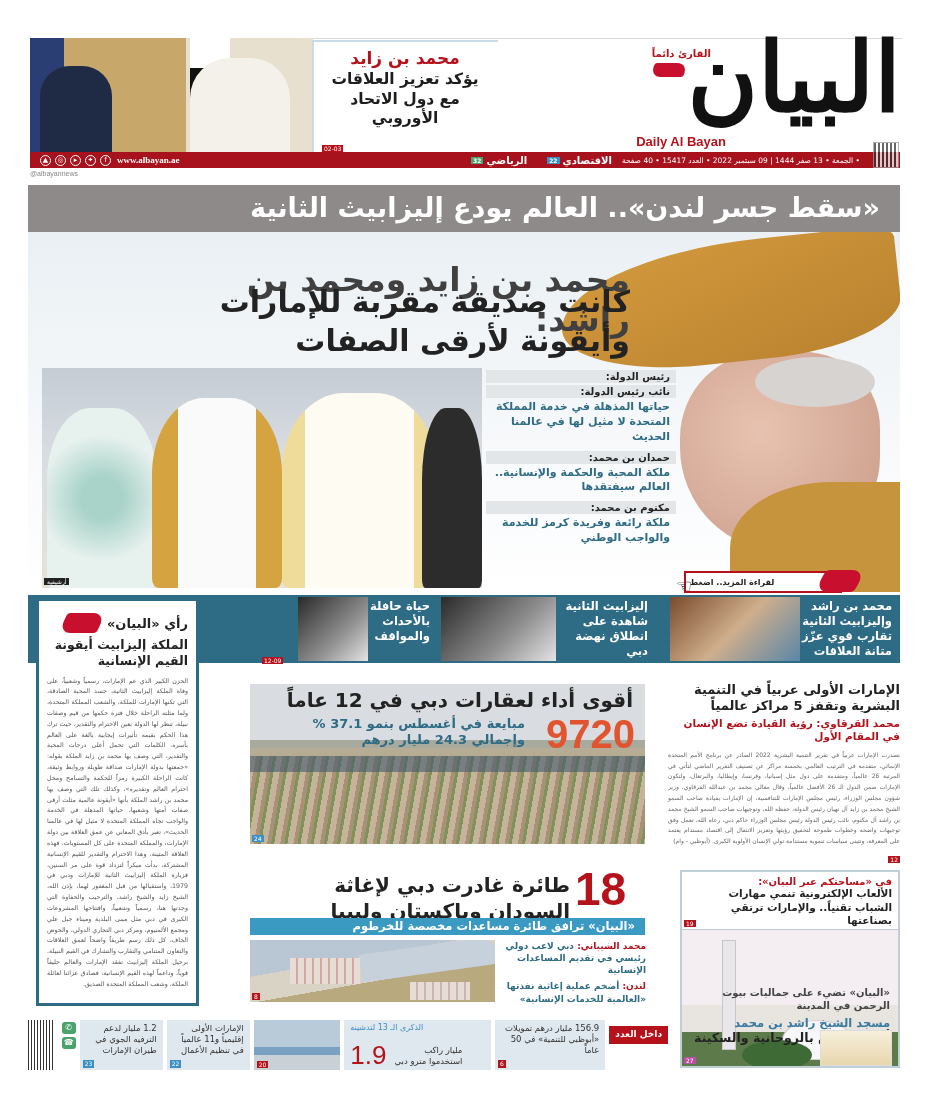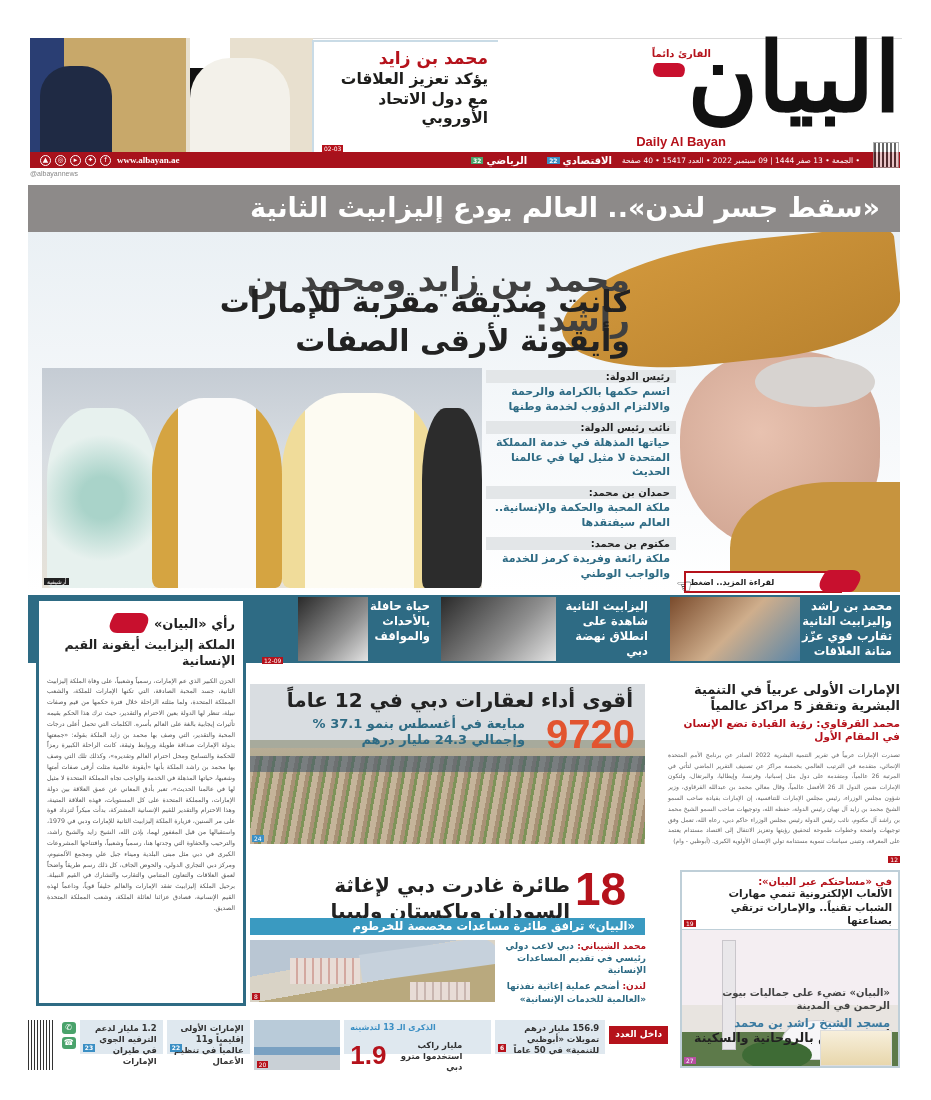--- a/index.html
+++ b/index.html
@@ -10,21 +10,21 @@
 
   
   #masthead-line { left: 312px; top: 38px; width: 590px; height: 1px; background: #d9d9d9; }
   #logo { right: 30px; top: 38px; width: 390px; height: 115px; }
   #logo-arabic { position: absolute; right: 0; top: -8px; font-family: "DejaVu Serif", serif; font-size: 96px; font-weight: bold; color: #111; line-height: 1; letter-spacing: -4px; }
   #logo-tagline { position: absolute; right: 190px; top: 10px; font-size: 10px; font-weight: bold; color: #b5121b; }
   #logo-english { position: absolute; right: 175px; top: 96px; font-size: 13px; font-weight: bold; color: #b5121b; font-family: "Liberation Sans", sans-serif; direction: ltr; }
   #logo-swoosh { position: absolute; right: 215px; top: 25px; width: 34px; height: 14px; background: #c8102e; border-radius: 2px 12px 2px 12px; transform: skewX(-25deg); }
   #qr-code { right: 32px; top: 142px; width: 26px; height: 26px; background: repeating-linear-gradient(90deg,#333 0 2px,#fff 2px 4px), #fff; border: 1px solid #999; opacity: .75; }
 
-  #teaser-box { left: 312px; top: 40px; width: 186px; height: 118px; border: 2px solid #c9dbe6; border-right: none; background: #fff; padding: 6px 10px 0 8px; text-align: right; }
+  #teaser-box { left: 312px; top: 40px; width: 186px; height: 118px; border: 2px solid #c9dbe6; border-right: none; background: #fff; padding: 6px 10px 0 8px; text-align: center; }
   #teaser-kicker { font-size: 17px; font-weight: bold; color: #b5121b; line-height: 1.2; }
   #teaser-title { font-size: 15.5px; font-weight: bold; color: #1d1d1b; line-height: 1.25; margin-top: 2px; }
   #teaser-page { position: absolute; left: 8px; bottom: 4px; background: #b5121b; color: #fff; font-size: 6px; padding: 0 2px; }
   #teaser-photo { left: 30px; top: 38px; width: 283px; height: 120px;
     background: linear-gradient(90deg,#2a3e73 0 12%, #c8a86a 12% 55%, #e8e0cf 55% 100%); }
   #teaser-photo .p1 { position:absolute; left:10px; top:28px; width:72px; height:92px; background:#1f2a44; border-radius: 30px 30px 4px 4px; }
   #teaser-photo .p2 { position:absolute; left:160px; top:20px; width:100px; height:100px; background:#f3f1ea; border-radius: 40px 40px 4px 4px; }
   #teaser-photo .flag { position:absolute; left:160px; top:0; width:40px; height:60px; background: linear-gradient(180deg,#fff 0 50%, #111 50% 100%); }
 
   
@@ -71,21 +71,21 @@
   
   #strip { left: 28px; top: 595px; width: 872px; height: 68px; background: #2e6b84; }
   .strip-item { position:absolute; top: 2px; height: 64px; display:flex; gap: 2px; align-items: flex-start; }
   .strip-item .txt { color: #fff; font-size: 11.5px; font-weight: bold; line-height: 1.3; text-align: right; width: 90px; padding-top: 2px; }
   .strip-item .img { width: 80px; height: 64px; background: linear-gradient(135deg,#8a8a8a,#d0d0d0); }
   .strip-item .img.bw { background: linear-gradient(135deg,#2a2a2a,#8f8f8f 60%,#e4e4e4); }
   .strip-item .img.c { background: linear-gradient(135deg,#7a4b2c,#cfae8c 50%,#5a86a8); }
   #strip-page { left: 262px; top: 657px; background: #b5121b; color: #fff; font-size: 6px; padding: 0 2px; }
 
   
-  #opinion { left: 36px; top: 601px; width: 210px; height: 405px; background: #fff; border: 3px solid #2e6b84; border-top: none; padding: 12px 8px 4px; }
+  #opinion { left: 36px; top: 601px; width: 163px; height: 405px; background: #fff; border: 3px solid #2e6b84; border-top: none; padding: 12px 8px 4px; }
   #opinion-head { display:flex; align-items:center; justify-content:flex-start; gap: 6px; }
   #opinion-swoosh { width: 38px; height: 20px; background: #c8102e; transform: skewX(-25deg); border-radius: 3px 12px 3px 12px; margin-left: -3px; }
   #opinion-label { font-size: 13px; font-weight: bold; color: #222; }
   #opinion-title { font-size: 12.5px; font-weight: bold; color: #222; text-align: right; line-height: 1.3; margin-top: 4px; }
   #opinion-body { font-size: 6.3px; color: #555; line-height: 1.72; text-align: justify; margin-top: 6px; }
 
   
   #re-box { left: 250px; top: 684px; width: 395px; height: 160px; background: linear-gradient(180deg,#d9dde1 0 35%, #a7aa9c 35% 40%, #b8ad96 40%, #8c9a6b 100%); }
   #re-title { position:absolute; right: 12px; top: 4px; font-size: 20px; font-weight: bold; color: #222; }
   #re-number { position:absolute; right: 10px; top: 28px; font-size: 40px; font-weight: bold; color: #e2542f; font-family: "Liberation Sans", sans-serif; direction: ltr; }
@@ -128,21 +128,21 @@
   #mosque-text { position:absolute; right: 8px; top: 10px; width: 200px; text-align: right; }
   #mosque-kicker { font-size: 10px; font-weight: bold; color: #444; line-height: 1.3; margin-top: 46px; }
   #mosque-sub { font-size: 11.5px; font-weight: bold; color: #3a7aa0; margin-top: 4px; }
   #mosque-title { font-size: 12.5px; font-weight: bold; color: #222; line-height: 1.25; }
   #mosque-thumb { position:absolute; right: 6px; top: 100px; width: 72px; height: 36px; background: linear-gradient(180deg,#f7efdc,#e8d7ac); border: 1px solid #ddd; }
   #mosque-page { position:absolute; left: 2px; bottom: 2px; background:#b74fa3; color:#fff; font-size:6px; padding:0 2px; }
 
   
   #inside { left: 28px; top: 1020px; width: 640px; height: 50px; display:flex; direction: rtl; gap: 4px; }
   #inside-label { background: #b5121b; color: #fff; font-size: 9px; font-weight: bold; padding: 3px 6px; height: 18px; margin-top: 6px; white-space: nowrap; }
-  .inside-card { background: #dfe8ef; height: 34px; padding: 3px 6px; font-size: 8.5px; font-weight: bold; color: #333; line-height: 1.3; text-align: right; position: relative; }
+  .inside-card { background: #dfe8ef; height: 50px; padding: 3px 6px; font-size: 8.5px; font-weight: normal; color: #333; line-height: 1.3; text-align: right; position: relative; }
   .inside-card .pg { position:absolute; left: 3px; bottom: 2px; background:#3b8fc4; color:#fff; font-size:6px; padding:0 2px; }
   .inside-card .pg.r { background:#b5121b; }
   .inside-card.big { display:flex; gap: 6px; align-items: center; }
   .inside-card .bignum { font-size: 26px; color: #b5121b; font-family: "Liberation Sans", sans-serif; direction: ltr; }
   .inside-card .kick { color: #3b8fc4; font-size: 8px; }
   .metro { width: 95px; height: 50px; background: linear-gradient(180deg,#b9cbd9 0 55%, #7aa1c2 55% 70%, #c9d0d6 70%); position: relative; }
   #barcode { width: 30px; height: 50px; background: repeating-linear-gradient(90deg,#333 0 1px,#fff 1px 3px); }
   #apps { width: 18px; display:flex; flex-direction:column; gap: 3px; padding-top: 2px; }
   #apps span { width: 14px; height: 12px; background: #4aa36b; border-radius: 3px; color: #fff; font-size: 8px; text-align:center; line-height: 12px; }
 </style>
@@ -211,21 +211,20 @@
   <div class="q"></div>
   <div class="m1"></div>
   <div class="m2"></div>
   <div class="m3"></div>
   <span class="credit">أرشيفية</span>
 </div>
 
 <div class="abs" id="quotes">
   <div class="quote">
     <div class="who">رئيس الدولة:</div>
-    <div class="what">اتسم حكمها بالكرامة والرحمة والالتزام الدؤوب لخدمة وطنها</div>
   </div>
   <div class="quote">
     <div class="who">نائب رئيس الدولة:</div>
     <div class="what">حياتها المذهلة في خدمة المملكة المتحدة لا مثيل لها في عالمنا الحديث</div>
   </div>
   <div class="quote">
     <div class="who">حمدان بن محمد:</div>
     <div class="what">ملكة المحبة والحكمة والإنسانية.. العالم سيفتقدها</div>
   </div>
   <div class="quote">

